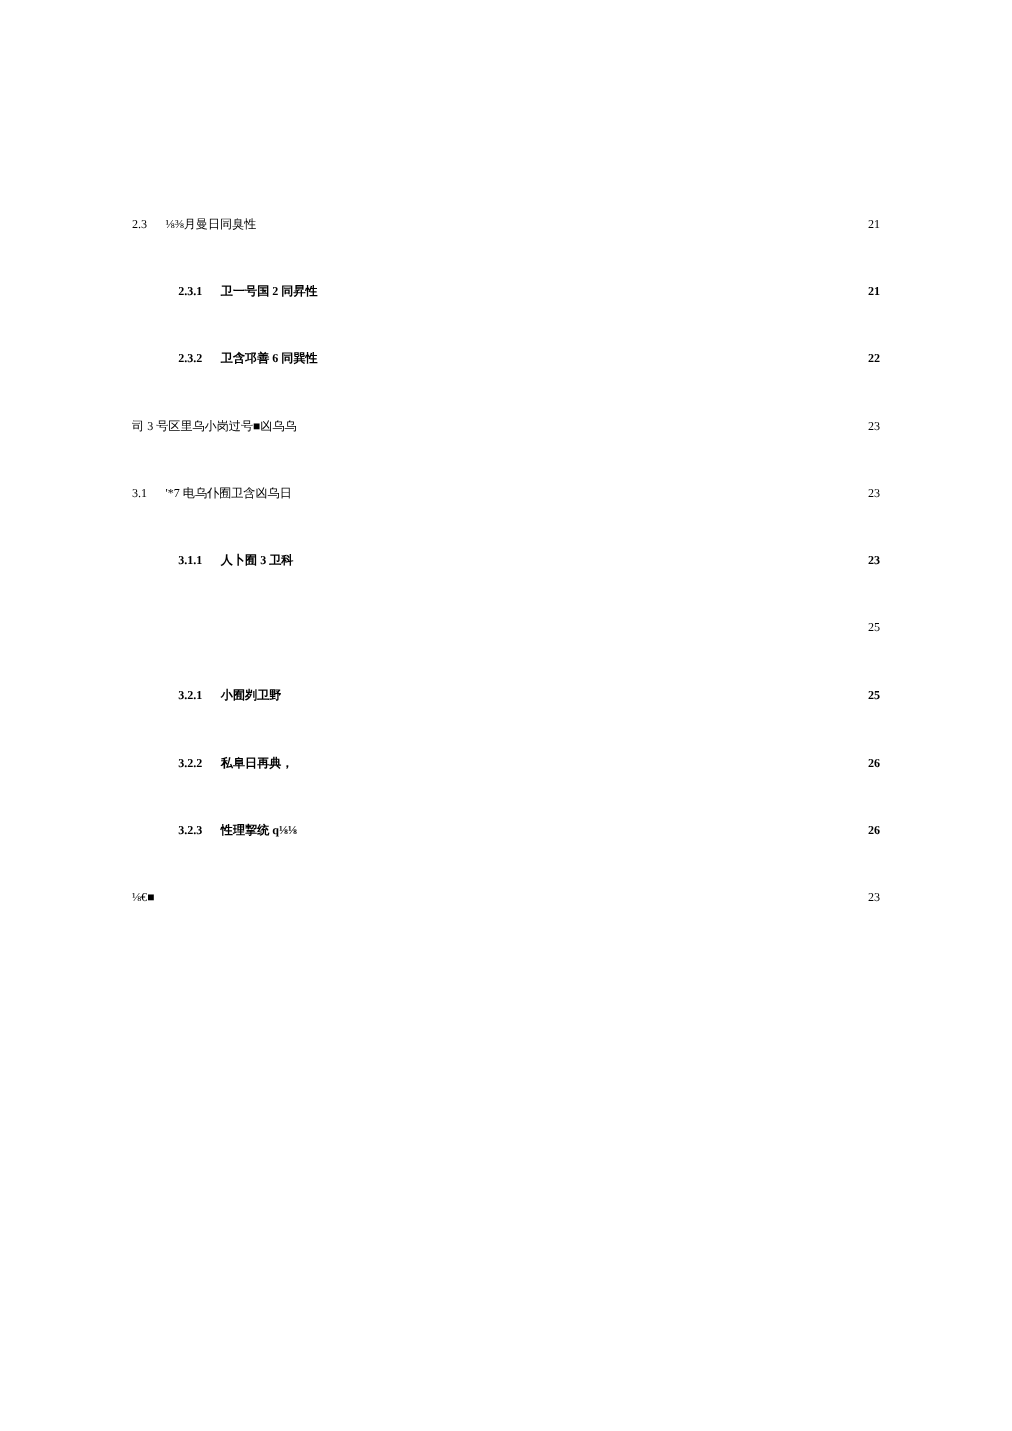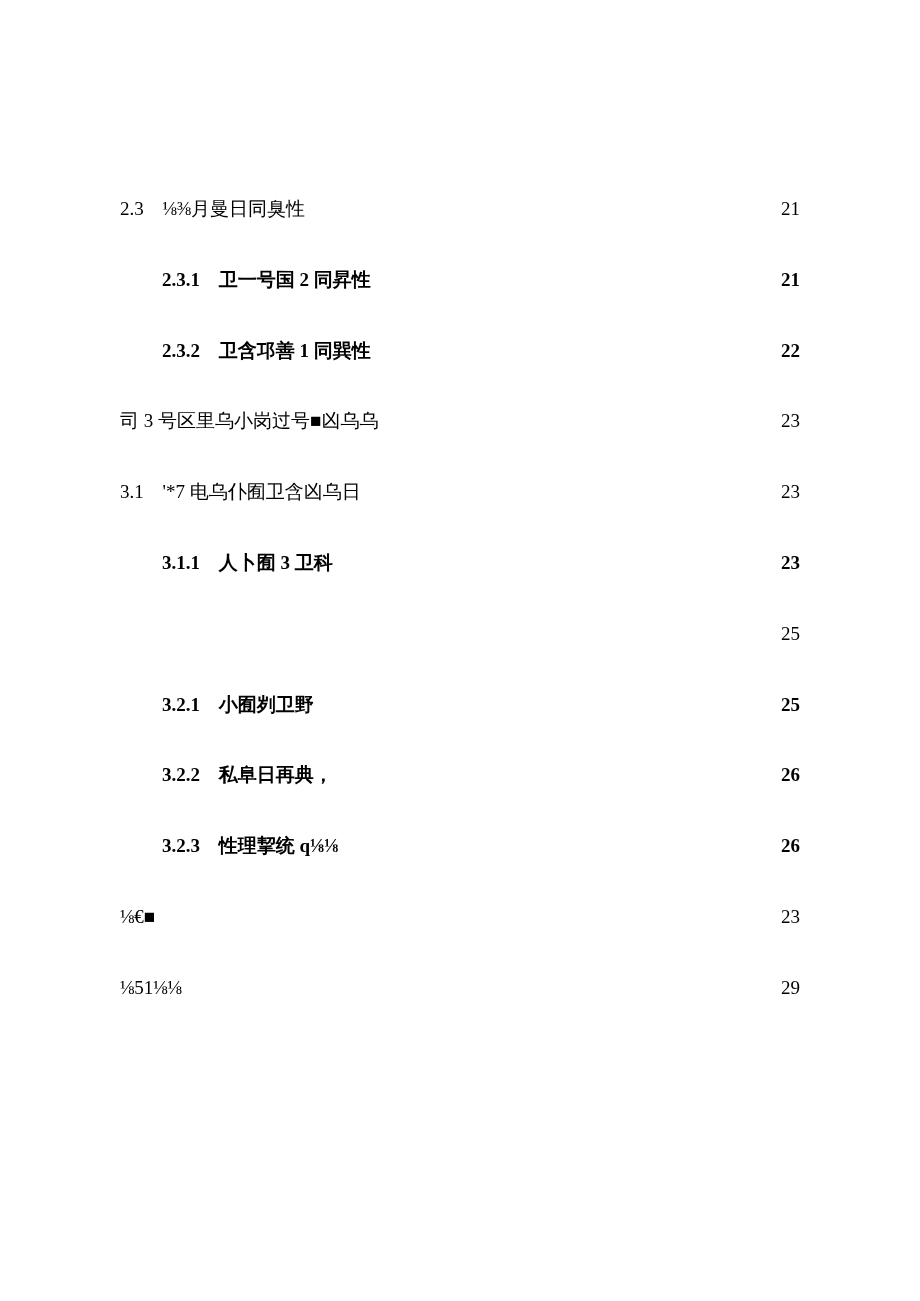--- a/index.html
+++ b/index.html
@@ -16,21 +16,21 @@
     width: 920px;
     height: 1301px;
     padding: 198px 120px 0 120px;
     box-sizing: border-box;
   }
   .toc-entry {
     display: flex;
     align-items: baseline;
     white-space: nowrap;
     margin-bottom: 48px;
-    font-size: 19px;
+    font-size: 11px;
     line-height: 1.2;
   }
   .toc-entry.sub1 {
     padding-left: 42px;
     font-weight: bold;
   }
   .toc-label {
     flex: 0 0 auto;
   }
   .toc-dots {
@@ -82,21 +82,21 @@
       <span class="num">2.3.1</span>
       <span>卫一号国 2 同昇性</span>
     </span>
     <span class="toc-dots"></span>
     <span class="toc-page">21</span>
   </div>
 
   <div class="toc-entry sub1">
     <span class="toc-label">
       <span class="num">2.3.2</span>
-      <span>卫含邛善 1 同巽性</span>
+      <span>卫含邛善 6 同巽性</span>
     </span>
     <span class="toc-dots"></span>
     <span class="toc-page">22</span>
   </div>
 
   <div class="toc-entry">
     <span class="toc-label">
       <span>司 3 号区里乌小岗过号■凶乌乌</span>
     </span>
     <span class="toc-dots"></span>
@@ -155,22 +155,15 @@
   </div>
 
   <div class="toc-entry">
     <span class="toc-label">
       <span>⅛€■</span>
     </span>
     <span class="toc-dots tight"></span>
     <span class="toc-page">23</span>
   </div>
 
-  <div class="toc-entry">
-    <span class="toc-label">
-      <span>⅛51⅛⅛</span>
-    </span>
-    <span class="toc-dots tight"></span>
-    <span class="toc-page">29</span>
-  </div>
 
 
 </div>
 
 </body></html>

